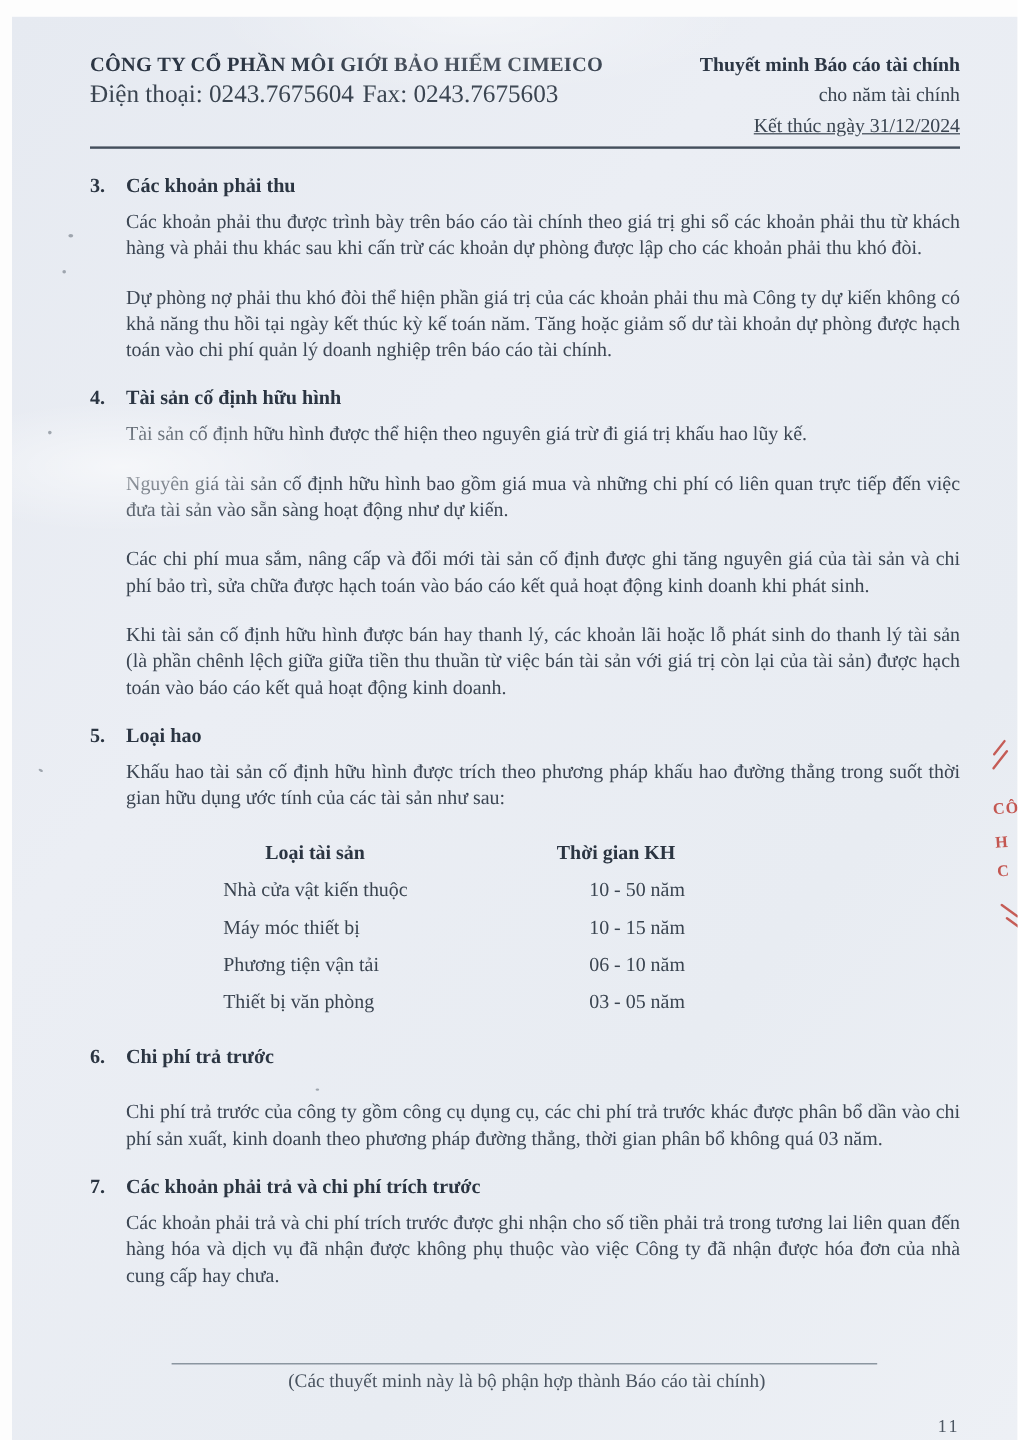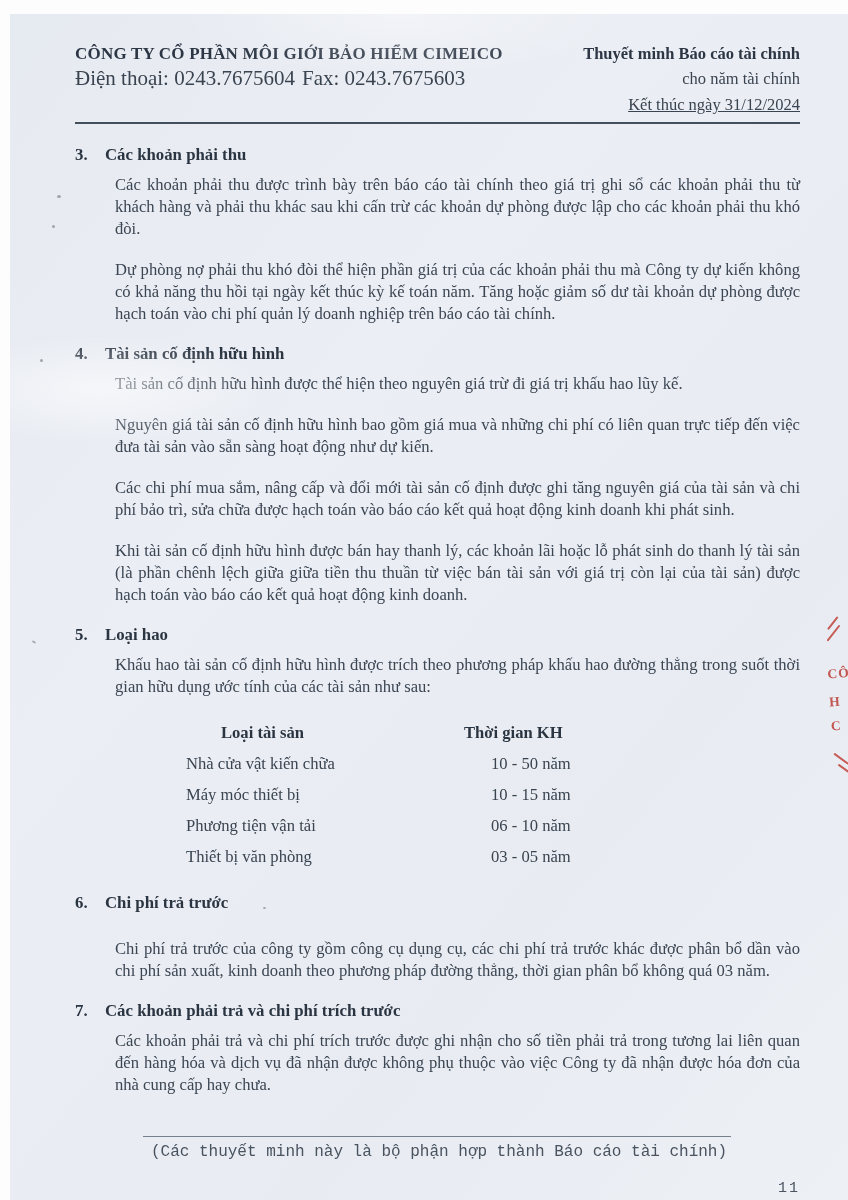--- a/index.html
+++ b/index.html
@@ -39,38 +39,38 @@
   .report-sub { font-size: 16.5px; line-height: 26px; }
   .report-period { font-size: 16.5px; line-height: 25px; text-decoration: underline; }
   .hdr-rule { border: 0; border-top: 2px solid #444f5c; margin: 5px 0 0 0; }
 
   
   .content { margin-top: 20px; }
   .sec { margin-bottom: 18px; }
   .sec-head { display: flex; font-weight: bold; font-size: 16.8px; line-height: 22px; color: #2b3542; margin-bottom: 8px; }
   .sec-num { width: 30px; flex: 0 0 30px; }
   .sec p {
-    margin: 0 0 19px 40px;
+    margin: 0 0 19px 30px;
     font-size: 16.6px; line-height: 22px;
     text-align: justify;
     color: #3c4653;
   }
   .sec p:last-child { margin-bottom: 0; }
   .gap-lg { margin-top: 24px !important; }
 
   
   .dep-table { margin: 14px 0 20px 90px; }
   .dep-row { display: flex; height: 31px; align-items: center; font-size: 16.6px; margin-left: 21px; }
   .dep-row.head { font-weight: bold; color: #2b3542; }
   .dep-c1 { width: 305px; flex: 0 0 305px; }
   .dep-row.head .dep-c1 { padding-left: 35px; }
   .dep-row.head .dep-c2 { margin-left: -27px; }
 
   
-  .footer { position: absolute; left: 68px; right: 48px; top: 1122px; font-family: Liberation Mono, monospace; }
+  .footer { position: absolute; left: 68px; right: 48px; top: 1122px; }
   .footer-rule { border: 0; border-top: 1.5px solid #74808c; margin: 0 0 0 65px; width: 588px; }
   .footer-note { text-align: center; font-size: 16px; line-height: 22px; color: #49535f; margin-top: 4px; }
   .page-num { text-align: right; font-size: 15px; line-height: 20px; color: #4c5662; margin-top: 16px; letter-spacing: 2px; }
 
   
   .stamp {
     position: absolute; right: -4px; top: 596px; width: 30px; height: 175px;
     color: #c04a44; font-weight: bold; font-size: 13.5px;
     transform: rotate(-4deg);
     opacity: 0.92;
@@ -145,21 +145,21 @@
           <span class="sec-title">Loại hao</span>
         </div>
         <p>Khấu hao tài sản cố định hữu hình được trích theo phương pháp khấu hao đường thẳng trong suốt thời gian hữu dụng ước tính của các tài sản như sau:</p>
 
         <div class="dep-table">
           <div class="dep-row head">
             <span class="dep-c1">Loại tài sản</span>
             <span class="dep-c2">Thời gian KH</span>
           </div>
           <div class="dep-row">
-            <span class="dep-c1">Nhà cửa vật kiến chữa</span>
+            <span class="dep-c1">Nhà cửa vật kiến thuộc</span>
             <span class="dep-c2">10 - 50 năm</span>
           </div>
           <div class="dep-row">
             <span class="dep-c1">Máy móc thiết bị</span>
             <span class="dep-c2">10 - 15 năm</span>
           </div>
           <div class="dep-row">
             <span class="dep-c1">Phương tiện vận tải</span>
             <span class="dep-c2">06 - 10 năm</span>
           </div>

